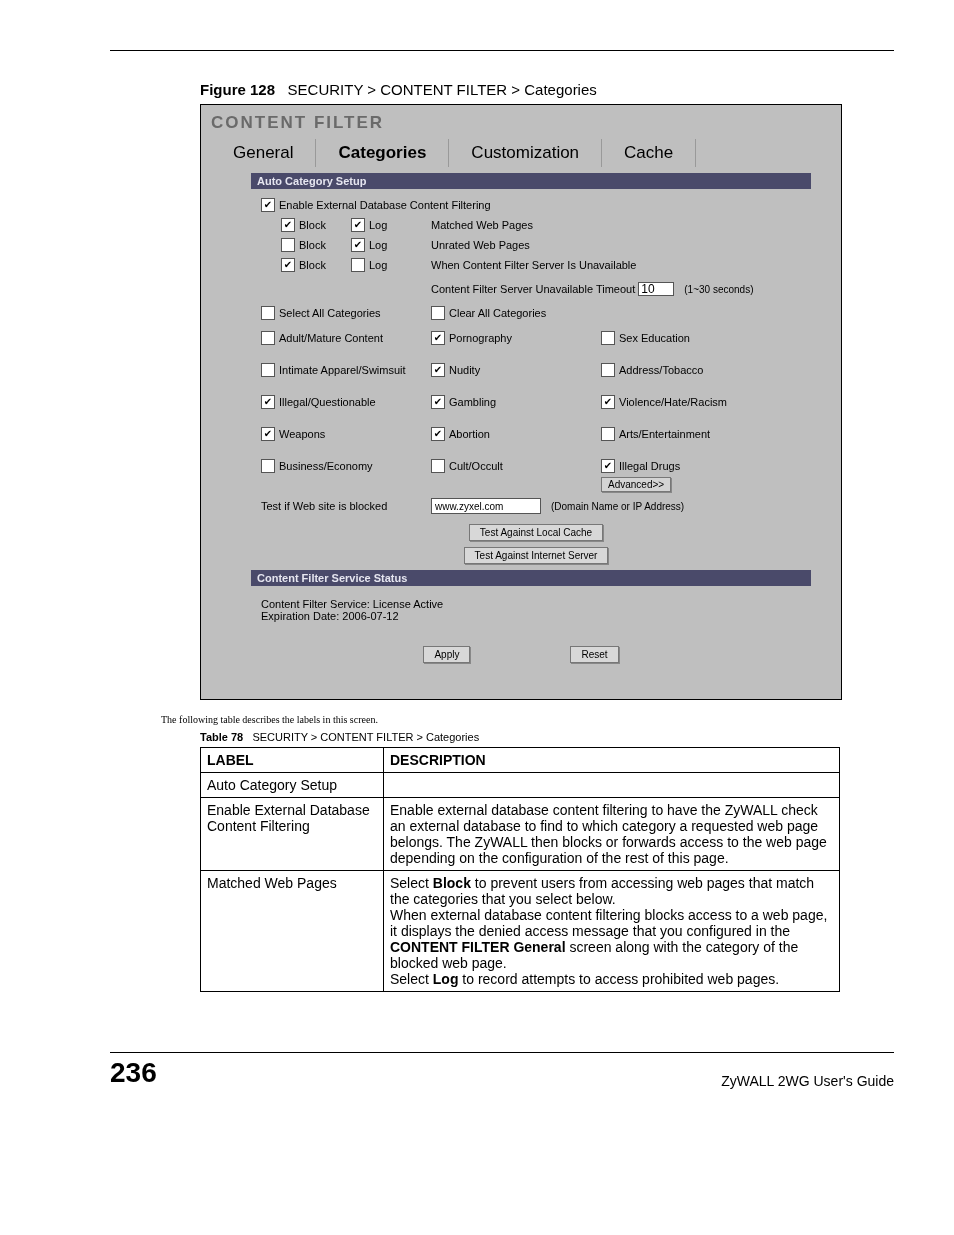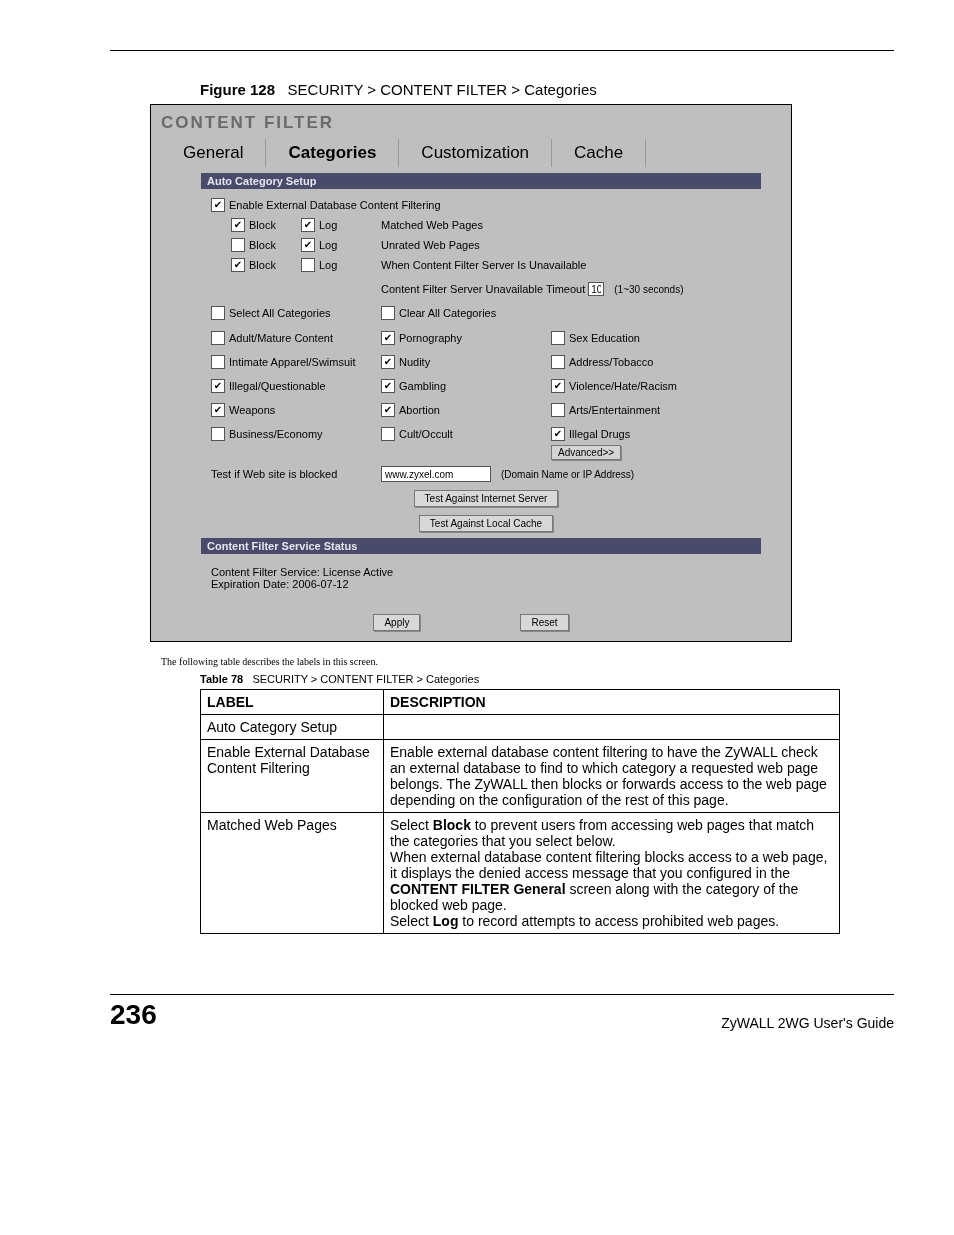--- a/index.html
+++ b/index.html
@@ -23,25 +23,25 @@
     border-top: 1px solid #000;
     margin-bottom: 30px;
   }
   .figure-caption {
     font-size: 15px;
     margin-left: 90px;
     margin-bottom: 6px;
   }
   .figure-caption b { font-weight: bold; }
   .screenshot-frame {
-    margin-left: 40px;
+    margin-left: 90px;
     border: 1px solid #000;
     width: 640px;
     background: #bfbfbf;
-    padding-bottom: 10px;
+    padding-bottom: 36px;
   }
   .cf-title {
     font-family: "Trebuchet MS", Arial, sans-serif;
     font-weight: bold;
     letter-spacing: 2px;
     color: #6a6a6a;
     font-size: 17px;
     padding: 8px 0 0 10px;
   }
   .tabs {
@@ -69,28 +69,28 @@
   }
   .row { display: flex; align-items: center; min-height: 18px; padding: 1px 0;}
   .cb {
     width: 12px; height: 12px; border: 1px solid #555; background: #fff;
     display: inline-flex; align-items: center; justify-content: center;
     font-size: 10px; line-height: 10px; margin-right: 4px; flex: 0 0 auto;
   }
   .cb.checked::after { content: "✔"; font-size: 10px; color: #000; }
   .col { display: flex; align-items: center; }
   .timeout-input {
-    width: 16px; height: 14px; border: 1px solid #555; background: #fff;
-    font-size: 10px; padding: 0 2px; box-sizing: border-box;
+    width: 36px; height: 14px; border: 1px solid #555; background: #fff;
+    font-size: 12px; padding: 0 2px; box-sizing: border-box;
   }
   .hint { font-size: 10px; margin-left: 10px; }
   .cat-grid {
     display: grid;
     grid-template-columns: 170px 170px 170px;
-    row-gap: 10px;
+    row-gap: 18px;
     font-size: 11px;
     margin-top: 6px;
   }
   .cat-item { display: flex; align-items: center; }
   .adv-btn {
     display: inline-block; border: 1px solid #777; background: #d4d4d4;
     font-size: 10px; padding: 1px 6px; margin-top: 2px; box-shadow: 1px 1px 0 #888;
   }
   .test-bar {
     margin: 12px 30px 6px 50px;
@@ -289,25 +289,25 @@
         <span class="adv-btn">Advanced&gt;&gt;</span>
       </div>
     </div>
 
     <div class="section-body">
       <div class="row">
         <div class="col" style="width:170px;">Test if Web site is blocked</div>
         <input class="url-input" value="www.zyxel.com" style="">
         <span class="hint">(Domain Name or IP Address)</span>
       </div>
+      <div class="btn-row-center" style="margin-top:8px;">
+        <span class="btn">Test Against Local Cache</span>
+      </div>
       <div class="btn-row-center">
         <span class="btn">Test Against Internet Server</span>
-      </div>
-      <div class="btn-row-center" style="margin-top:8px;">
-        <span class="btn">Test Against Local Cache</span>
       </div>
     </div>
 
     <div class="section-bar">Content Filter Service Status</div>
     <div class="section-body" style="padding:6px 0 4px 0;">
       <div>Content Filter Service: License Active</div>
       <div>Expiration Date: 2006-07-12</div>
     </div>
 
     <div class="footer-btns">

